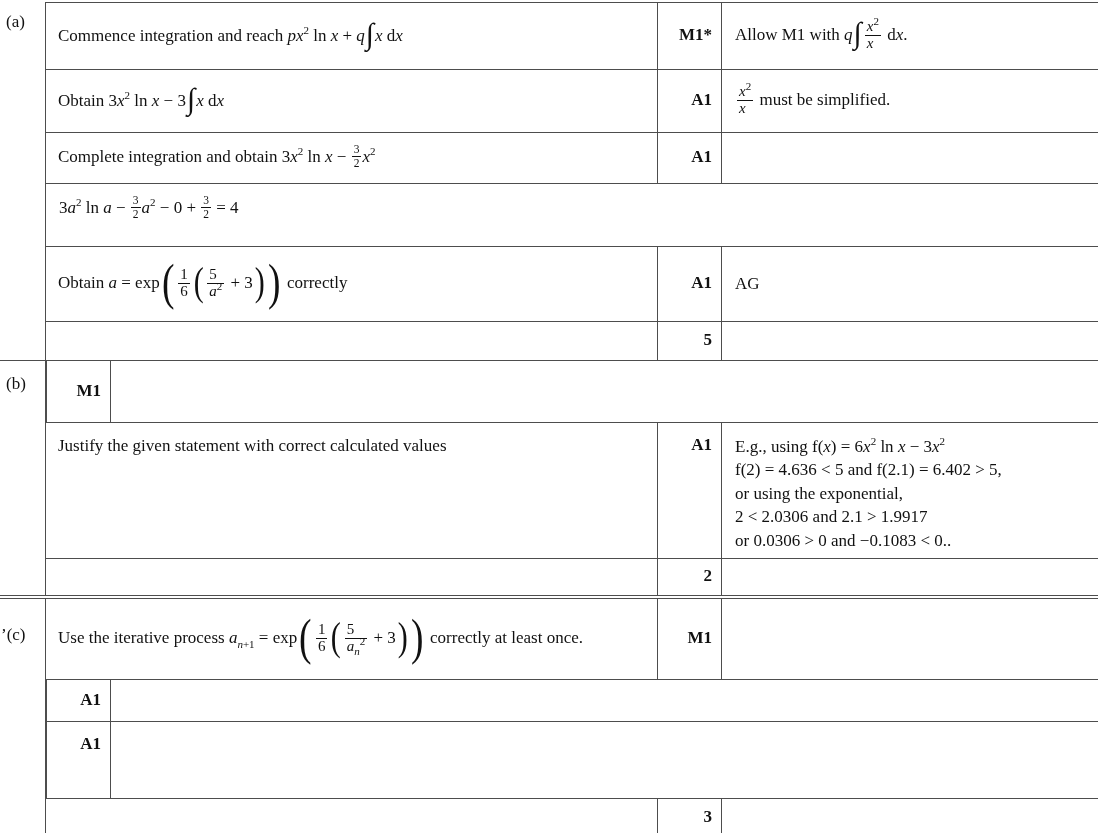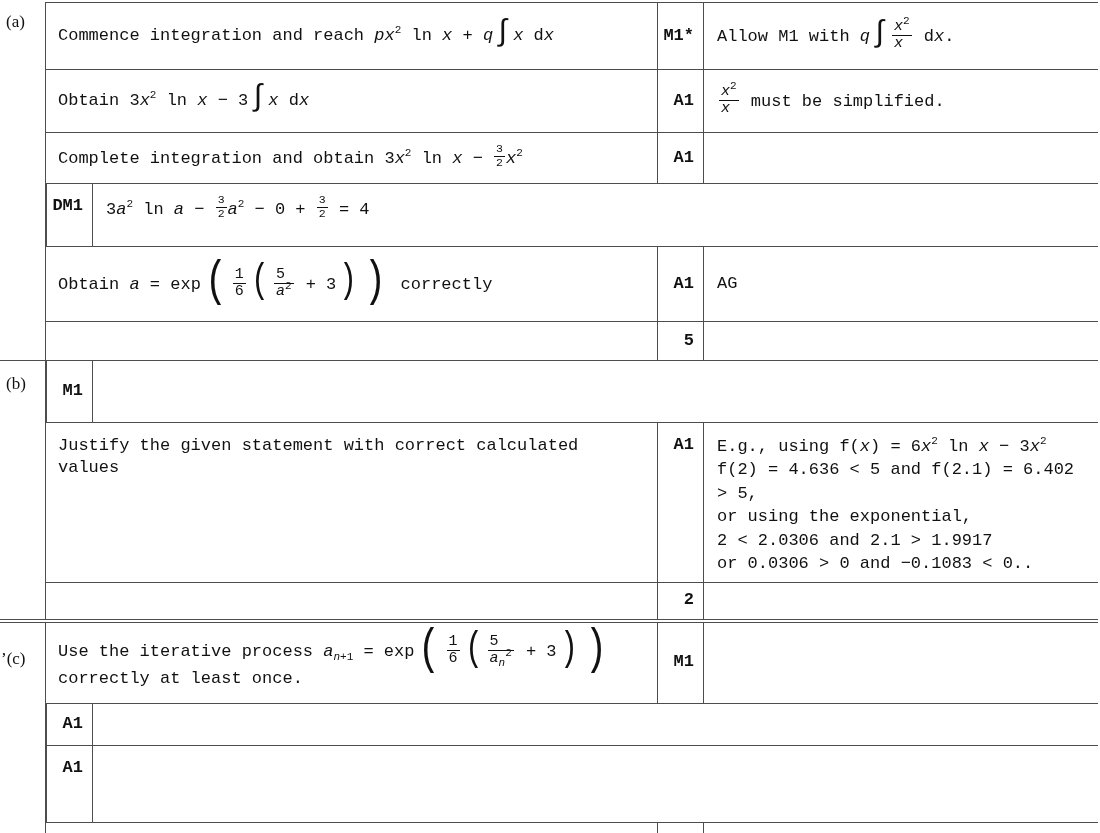--- a/index.html
+++ b/index.html
@@ -9,24 +9,24 @@
   .sheet{position:relative;width:1100px;height:833px;padding-top:2px;box-sizing:border-box;}
   .tbl{width:1098px;}
   .sec{display:flex;border-bottom:1px solid #4d4d4d;}
   .sec.dbl{border-bottom:4px double #4d4d4d;}
   .sec-label{width:46px;flex:none;border-right:1px solid #4d4d4d;
              box-sizing:border-box;padding:10px 0 0 6px;}
   .sec-b .sec-label{padding-top:13px;}
   .sec-c .sec-label{padding-top:26px;padding-left:1px;}
   .rows{flex:1;display:flex;flex-direction:column;min-width:0;}
   .sec-a .rows{border-top:1px solid #4d4d4d;}
-  .row{display:flex;border-bottom:1px solid #4d4d4d;box-sizing:border-box;font-family:Liberation Mono, monospace;}
+  .row{display:flex;border-bottom:1px solid #4d4d4d;box-sizing:border-box;}
   .rows .row:last-child{border-bottom:none;}
   .desc{width:611px;flex:none;box-sizing:border-box;padding:12px 8px 6px 12px;line-height:1.32;}
-  .mark{width:47px;flex:none;box-sizing:border-box;
+  .mark{width:65px;flex:none;box-sizing:border-box;
         border-left:1px solid #4d4d4d;border-right:1px solid #4d4d4d;
         font-weight:bold;display:flex;justify-content:flex-end;align-items:flex-start;
         padding:12px 9px 4px 4px;}
   .note{flex:1;min-width:0;box-sizing:border-box;padding:12px 10px 6px 13px;line-height:1.38;}
   .vc .desc,.vc .note{display:flex;align-items:center;padding-top:2px;padding-bottom:2px;}
   .vc .mark{align-items:center;padding-top:2px;}
   .h67{min-height:67px}.h63{min-height:63px}.h51{min-height:51px}.h75{min-height:75px}
   .h38{min-height:38px}.h62{min-height:62px}.h133{min-height:133px}.h36{min-height:36px}
   .h81{min-height:81px}.h42{min-height:42px}.h77{min-height:77px}
   i{font-style:italic;}
@@ -80,23 +80,20 @@
               <span>Complete integration and obtain 3<i>x</i><sup>2</sup> ln <i>x</i> − <span class="fr sm"><span class="n">3</span><span class="d">2</span></span><i>x</i><sup>2</sup></span>
             </div>
           <div class="mark">
               <span>A1</span>
             </div>
           <div class="note">
               <span></span>
             </div>
         </div>
         <div class="row h63">
-          <div class="mark">
-              <span>DM1</span>
-            </div>
           <div class="note vcN"><span>3<i>a</i><sup>2</sup> ln <i>a</i> − <span class="fr sm"><span class="n">3</span><span class="d">2</span></span><i>a</i><sup>2</sup> − 0 + <span class="fr sm"><span class="n">3</span><span class="d">2</span></span> = 4</span></div>
         </div>
         <div class="row vc h75">
           <div class="desc">
               <span>Obtain <i>a</i> = exp<span class="p2">(</span><span class="fr"><span class="n">1</span><span class="d">6</span></span><span class="p1">(</span><span class="fr"><span class="n">5</span><span class="d"><i>a</i><sup>2</sup></span></span> + 3<span class="p1">)</span><span class="p2">)</span> correctly</span>
             </div>
           <div class="mark">
               <span>A1</span>
             </div>
           <div class="note">

